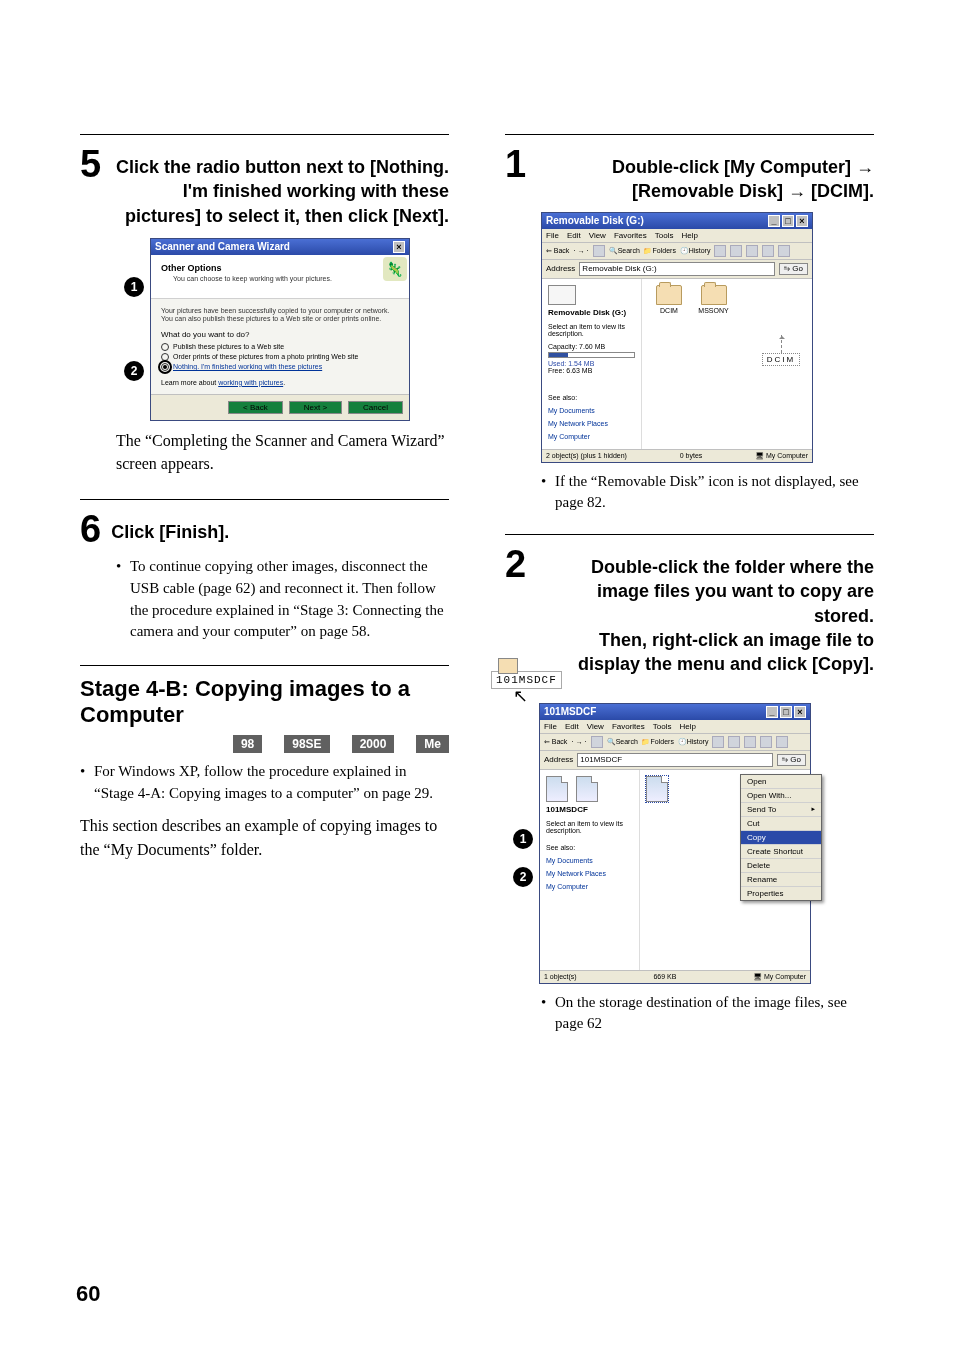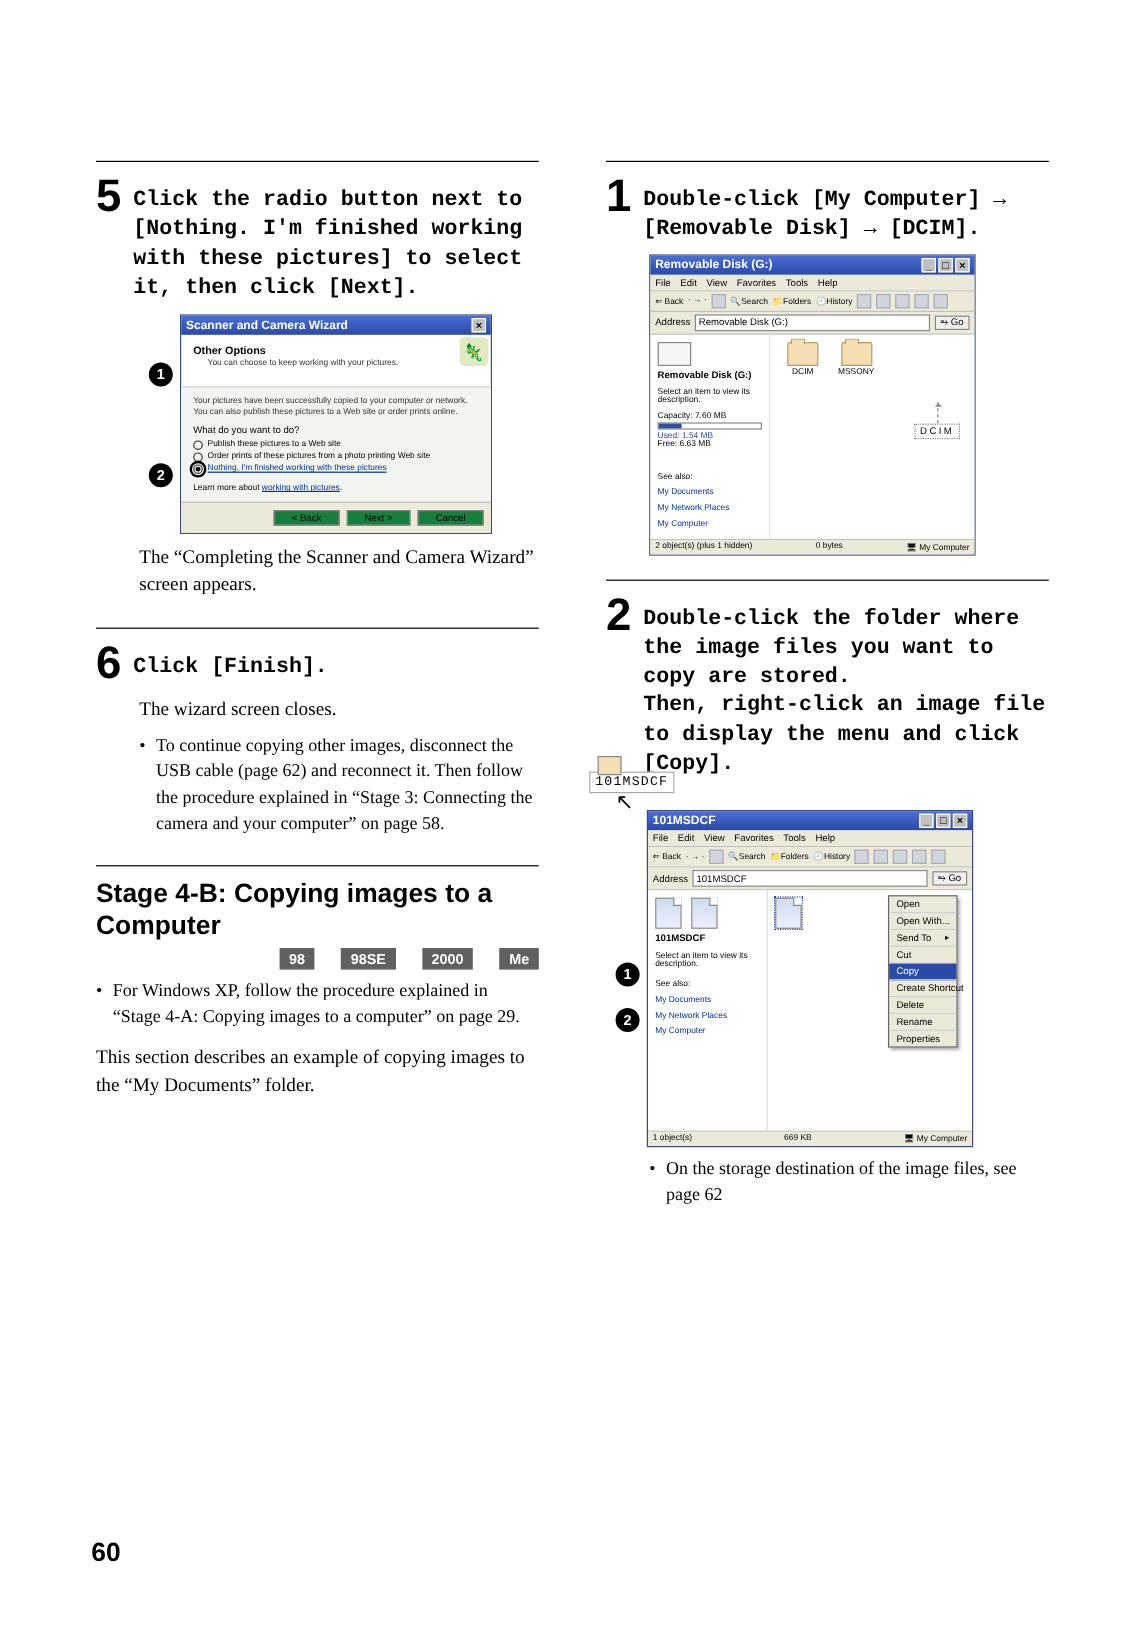--- a/index.html
+++ b/index.html
@@ -4,21 +4,21 @@
 <style>
   * { box-sizing: border-box; margin: 0; padding: 0; }
   html, body { width: 954px; height: 1357px; background: #fff; font-family: "Times New Roman", serif; color: #000; }
   .page { position: relative; width: 954px; height: 1357px; padding: 120px 80px 40px 80px; }
   .cols { display: flex; gap: 56px; }
   .col { flex: 1; min-width: 0; }
   .rule { border-top: 1.5px solid #000; margin: 14px 0 10px 0; }
   .rule-light { border-top: 1px solid #000; margin: 10px 0; }
   .step { display: flex; align-items: flex-start; gap: 10px; margin-top: 6px; }
   .step-num { font-family: Arial, Helvetica, sans-serif; font-weight: 700; font-size: 38px; line-height: 1; }
-  .step-text { font-family: Liberation Mono, monospace; font-weight: 700; font-size: 18px; line-height: 1.35; padding-top: 10px; }
+  .step-text { font-family: Liberation Sans, sans-serif; font-weight: 700; font-size: 18px; line-height: 1.35; padding-top: 10px; text-align: right; }
   .body { font-size: 16px; line-height: 1.45; margin-left: 36px; margin-top: 8px; }
   .body-wide { font-size: 16px; line-height: 1.45; margin-left: 0; margin-top: 8px; }
   .bullets { list-style: none; margin-left: 36px; margin-top: 8px; }
   .bullets li { position: relative; padding-left: 14px; font-size: 15px; line-height: 1.45; }
   .bullets li::before { content: "•"; position: absolute; left: 0; }
   .bullets-wide { list-style: none; margin-left: 0; margin-top: 6px; }
   .bullets-wide li { position: relative; padding-left: 14px; font-size: 15px; line-height: 1.45; }
   .bullets-wide li::before { content: "•"; position: absolute; left: 0; }
   .stage-head { font-family: Arial, Helvetica, sans-serif; font-weight: 700; font-size: 22px; line-height: 1.2; margin-top: 4px; }
   .os-tags { display: flex; gap: 22px; justify-content: flex-end; margin-top: 6px; margin-bottom: 8px; font-family: Arial, Helvetica, sans-serif; }
@@ -75,21 +75,21 @@
   .dcim-call .blank { width:40px; height:30px; background:#fff; border:1px dashed #fff; margin:0 auto;}
   .dcim-call .arrow { height:18px; border-left:1px dashed #888; margin:0 auto; width:0; position:relative;}
   .dcim-call .arrow::after{ content:""; position:absolute; left:-3px; top:-2px; border:3px solid transparent; border-bottom-color:#888;}
   .dcim-call .lbl { border:1px dotted #888; font-size:8px; letter-spacing:2px; padding:1px 4px; display:inline-block;}
   .status { display:flex; justify-content:space-between; border-top:1px solid #c0c0c0; background:#ece9d8; font-size:7px; padding:2px 4px;}
   .status span:last-child::before{ content:"🖥 "; font-size:7px;}
 
   
   .exp2 { width:272px; }
   .exp2 .exp-body { height:200px; }
-  .ctx { position:absolute; left:100px; top:4px; width:58px; background:#ece9d8; border:1px solid #666; box-shadow:2px 2px 3px rgba(0,0,0,0.4); font-size:8px;}
+  .ctx { position:absolute; left:100px; top:4px; width:82px; background:#ece9d8; border:1px solid #666; box-shadow:2px 2px 3px rgba(0,0,0,0.4); font-size:8px;}
   .ctx div { padding:2px 6px; border-bottom:1px solid #d0d0d0; white-space:nowrap;}
   .ctx div:last-child{ border-bottom:none;}
   .ctx .hi { background:#2b4aa8; color:#fff; }
   .ctx .arrow-r::after{ content:"▸"; float:right; font-size:7px;}
   .file-ico { width:22px; height:26px; border:1px solid #888; background:linear-gradient(#cde,#eef); margin-right:4px; display:inline-block; position:relative;}
   .file-ico::after{ content:""; position:absolute; right:-1px; top:-1px; width:6px; height:6px; background:#fff; border-left:1px solid #888; border-bottom:1px solid #888;}
   .cursor-ico { position:absolute; top:-18px; left:-26px; font-size:18px;}
 
   
   .lbl101 { position:absolute; top:-32px; left:-48px; border:1px solid #aaa; background:#fff; font-family: "Courier New", monospace; font-size:11px; letter-spacing:1px; padding:2px 4px;}
@@ -157,21 +157,20 @@
   </div>
 
   <div class="body">The “Completing the Scanner and Camera Wizard” screen appears.</div>
 
   <div class="rule" style="margin-top:24px;"></div>
 
   <div class="step">
     <div class="step-num">6</div>
     <div class="step-text">Click [Finish].</div>
   </div>
-  <div class="body">The wizard screen closes.</div>
   <ul class="bullets">
     <li>To continue copying other images, disconnect the USB cable (page 62) and reconnect it. Then follow the procedure explained in “Stage 3: Connecting the camera and your computer” on page 58.</li>
   </ul>
 
   <div class="rule-light" style="margin-top:22px;"></div>
 
   <div class="stage-head">Stage 4-B: Copying images to a Computer</div>
   <div class="os-tags">
     <span class="os-tag">98</span>
     <span class="os-tag">98SE</span>
@@ -260,20 +259,23 @@
         </div>
       </div>
       <div class="status">
         <span>2 object(s) (plus 1 hidden)</span>
         <span>0 bytes</span>
         <span>My Computer</span>
       </div>
     </div>
   </div>
 
+  <ul class="bullets">
+    <li>If the “Removable Disk” icon is not displayed, see page 82.</li>
+  </ul>
 
   <div class="rule" style="margin-top:20px;"></div>
 
   <div class="step">
     <div class="step-num">2</div>
     <div class="step-text" style="white-space:pre-line;">Double-click the folder where the image files you want to copy are stored.
 Then, right-click an image file to display the menu and click [Copy].</div>
   </div>
 
   <div class="shot-wrap" style="margin-left:8px; position:relative; margin-top:26px;">

